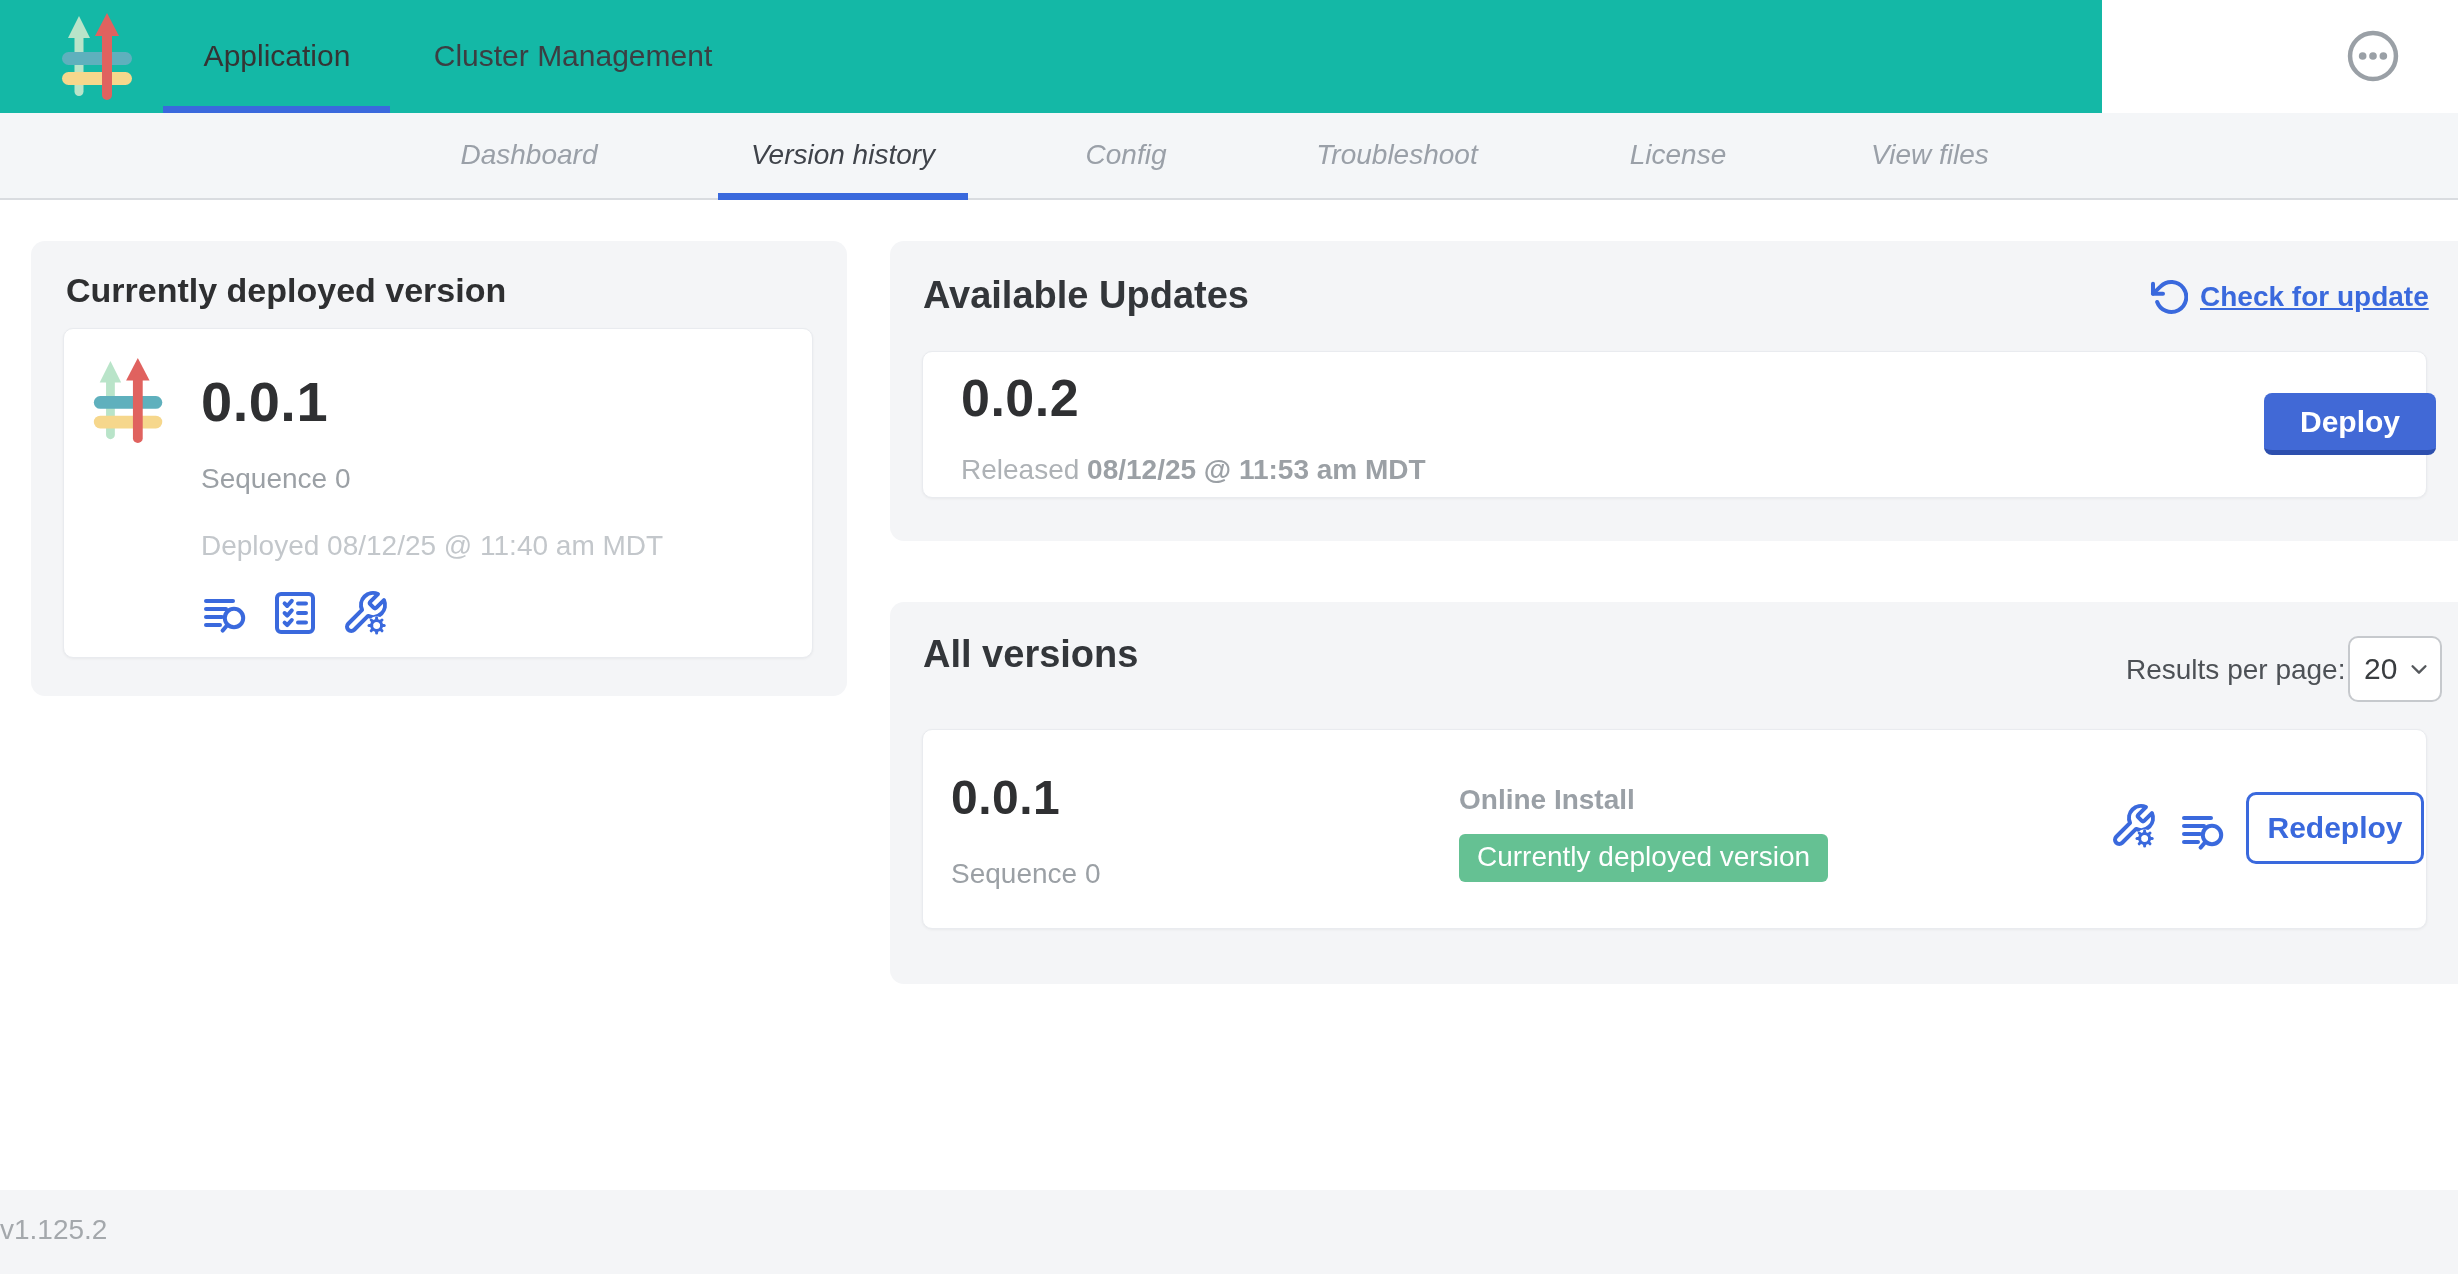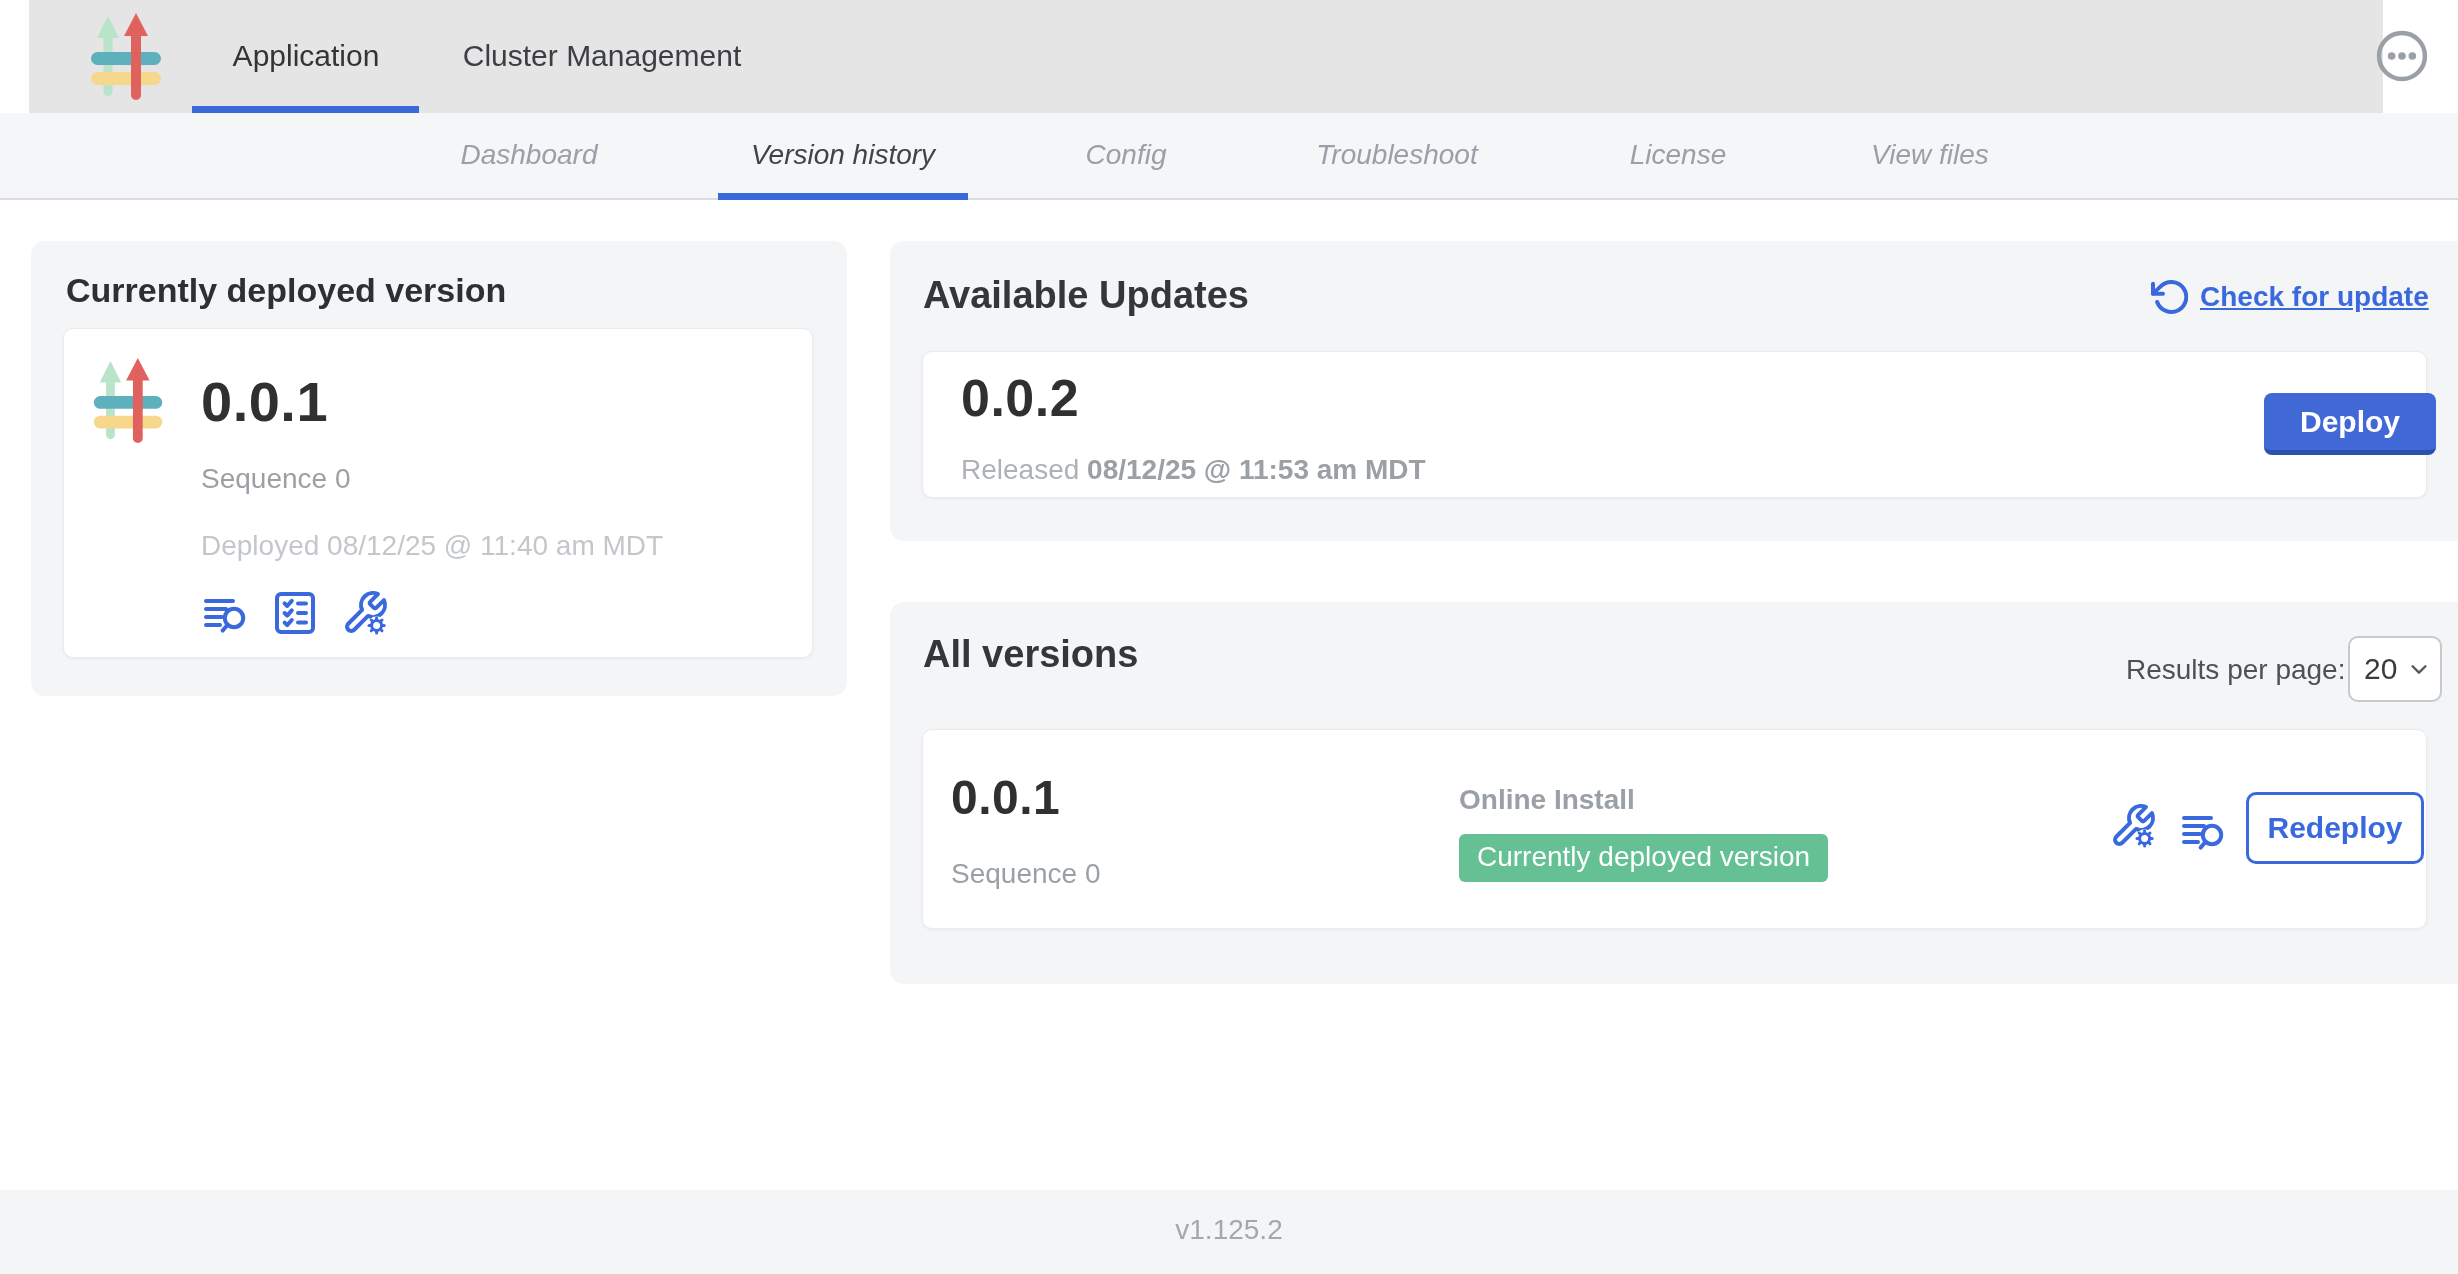--- a/index.html
+++ b/index.html
@@ -10,21 +10,21 @@
     --panel-bg:#f4f5f7;
   }
   *{box-sizing:border-box;margin:0;padding:0;}
   html,body{width:2458px;height:1274px;}
   body{
     position:relative;overflow:hidden;background:#ffffff;
     font-family:"Liberation Sans","DejaVu Sans",sans-serif;
     -webkit-font-smoothing:antialiased;
   }
   
-  .topbar{position:absolute;left:0;top:0;width:2354px;height:113px;background:#e5e5e5;margin-left:29px;}
+  .topbar{position:absolute;left:0;top:0;width:2102px;height:113px;background:#14b8a6;}
   .brand-logo{position:absolute;left:60px;top:12px;width:78px;height:90px;}
   .top-tab{position:absolute;top:39px;transform:translateX(-50%);font-size:30px;color:#3b3e42;cursor:pointer;white-space:nowrap;}
   .top-tab.t0{left:277px;color:#343434;}
   .top-tab.t1{left:573px;}
   .top-tab-underline{position:absolute;left:163px;top:106px;width:227px;height:7px;background:var(--accent);}
   .overflow-btn{position:absolute;left:2346px;top:29px;width:54px;height:54px;color:#9aa0a6;cursor:pointer;}
   
   .subnav{position:absolute;left:0;top:113px;width:2458px;height:87px;background:#f4f6f8;border-bottom:2px solid #d9dce0;font-style:italic;}
   .sub-tab{position:absolute;top:26px;transform:translateX(-50%);font-size:28px;color:#9aa0a8;cursor:pointer;white-space:nowrap;}
   .sub-tab.active{color:#3f434a;font-weight:500;}
@@ -73,21 +73,21 @@
   .install-type{position:absolute;left:536px;top:54px;font-size:28px;font-weight:600;color:#9aa0a6;}
   .deployed-badge{position:absolute;left:536px;top:104px;background:var(--badge-green);color:#fff;
     font-size:28px;font-weight:500;padding:7px 18px 9px;border-radius:6px;white-space:nowrap;}
   .av-card .ic-config{position:absolute;left:1186px;top:72px;}
   .av-card .ic-logs{position:absolute;left:1256px;top:76px;}
   .redeploy-btn{position:absolute;left:1323px;top:62px;width:178px;height:72px;background:#fff;
     border:3px solid var(--accent);border-radius:10px;color:var(--accent);font-size:30px;font-weight:700;
     font-family:inherit;cursor:pointer;}
   
   .footer{position:absolute;left:0;top:1190px;width:2458px;height:84px;background:var(--panel-bg);
-    text-align:center;line-height:80px;font-size:28px;color:#a4a8ac;}
+    text-align:left;line-height:80px;font-size:28px;color:#a4a8ac;}
 </style>
 </head>
 <body>
 
 <svg width="0" height="0" style="position:absolute">
   <defs>
     <g id="def-logo">
 
       <polygon points="7,26 29,26 18,4" fill="#b9e4c9"></polygon>
       <rect x="13.5" y="20" width="9" height="64" rx="4.5" fill="#b9e4c9"></rect>

